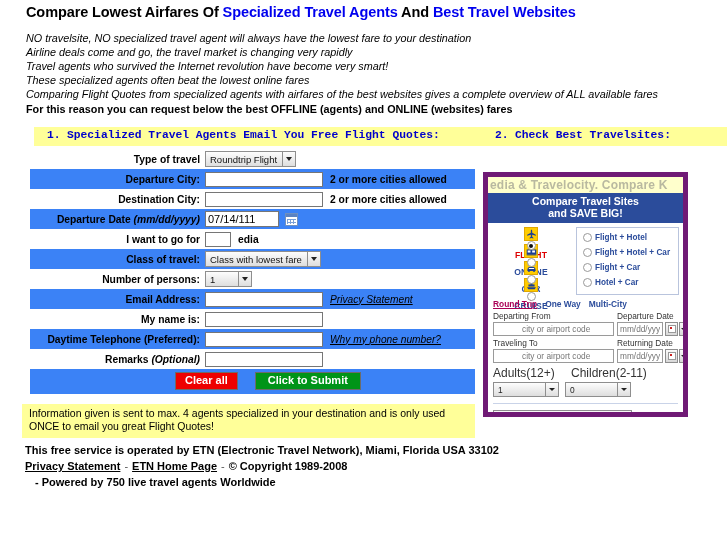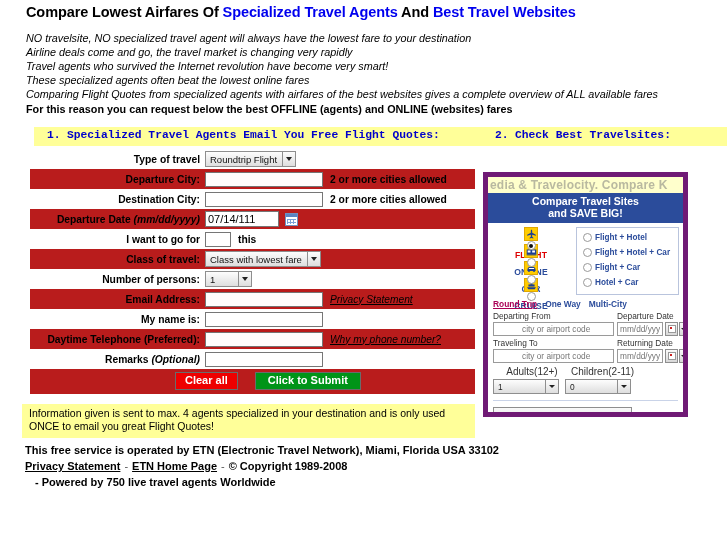--- a/index.html
+++ b/index.html
@@ -43,21 +43,21 @@
   .sec-num { display: inline-block; min-width: 20px; }
   .section-band .sec.one { left: 13px; }
   .section-band .sec.two { left: 461px; }
 
   
   .form { position: absolute; left: 30px; top: 149px; width: 445px; }
   .row {
     display: flex; align-items: center;
     min-height: 20px; padding: 1px 0;
   }
-  .row.shade { background: #b91c1c; }
+  .row.shade { background: #3b82f6; }
   .row .lbl {
     width: 175px; text-align: right; padding-right: 5px;
     font-size: 10.3px; font-weight: bold; color: #000000;
     white-space: nowrap; flex: 0 0 175px;
   }
   .row .lbl i { font-style: italic; }
   .row .fld { flex: 0 0 auto; display: flex; align-items: center; }
   .row .note {
     font-size: 10.3px; font-weight: bold; color: #000;
     margin-left: 7px; white-space: nowrap;
@@ -251,21 +251,21 @@
     display: inline-flex; align-items: center; justify-content: center;
     cursor: pointer; flex: 0 0 10px;
   }
   .datearr .tri {
     width: 0; height: 0;
     border-left: 3px solid transparent; border-right: 3px solid transparent;
     border-top: 3.5px solid #222;
   }
 
   .paxlabels { display: flex; margin: 3px 0 0 1px; }
-  .paxlabels .pl { font-size: 10px; color: #333; white-space: nowrap; text-align: center; }
+  .paxlabels .pl { font-size: 12px; color: #333; white-space: nowrap; }
   .pl.p1 { width: 78px; }
   .paxsel { display: flex; margin: 2px 0 0 1px; gap: 6px; }
   .wsel {
     display: inline-flex; align-items: stretch; height: 15px; cursor: pointer;
   }
   .wsel .wtp {
     width: 52px; border: 1px solid #8e8e8e; border-right: none;
     background: linear-gradient(#fdfdfd,#dedede);
     font-size: 8.4px; color: #222; display: flex; align-items: center;
     padding-left: 4px;
@@ -352,21 +352,21 @@
       <div class="fld">
         <input class="txt w-date" type="text" value="07/14/111" style="">
         <span class="cal-icon"></span>
       </div>
     </div>
 
     <div class="row">
       <div class="lbl">I want to go for</div>
       <div class="fld">
         <input class="txt w-days" type="text" value="" style="">
-        <span class="note">this</span>
+        <span class="note">edia</span>
       </div>
     </div>
 
     <div class="row shade">
       <div class="lbl">Class of travel:</div>
       <div class="fld">
         <div class="sel w-class">
           <div class="txtpart">Class with lowest fare</div>
           <div class="arrpart">
               <span class="tri"></span>

